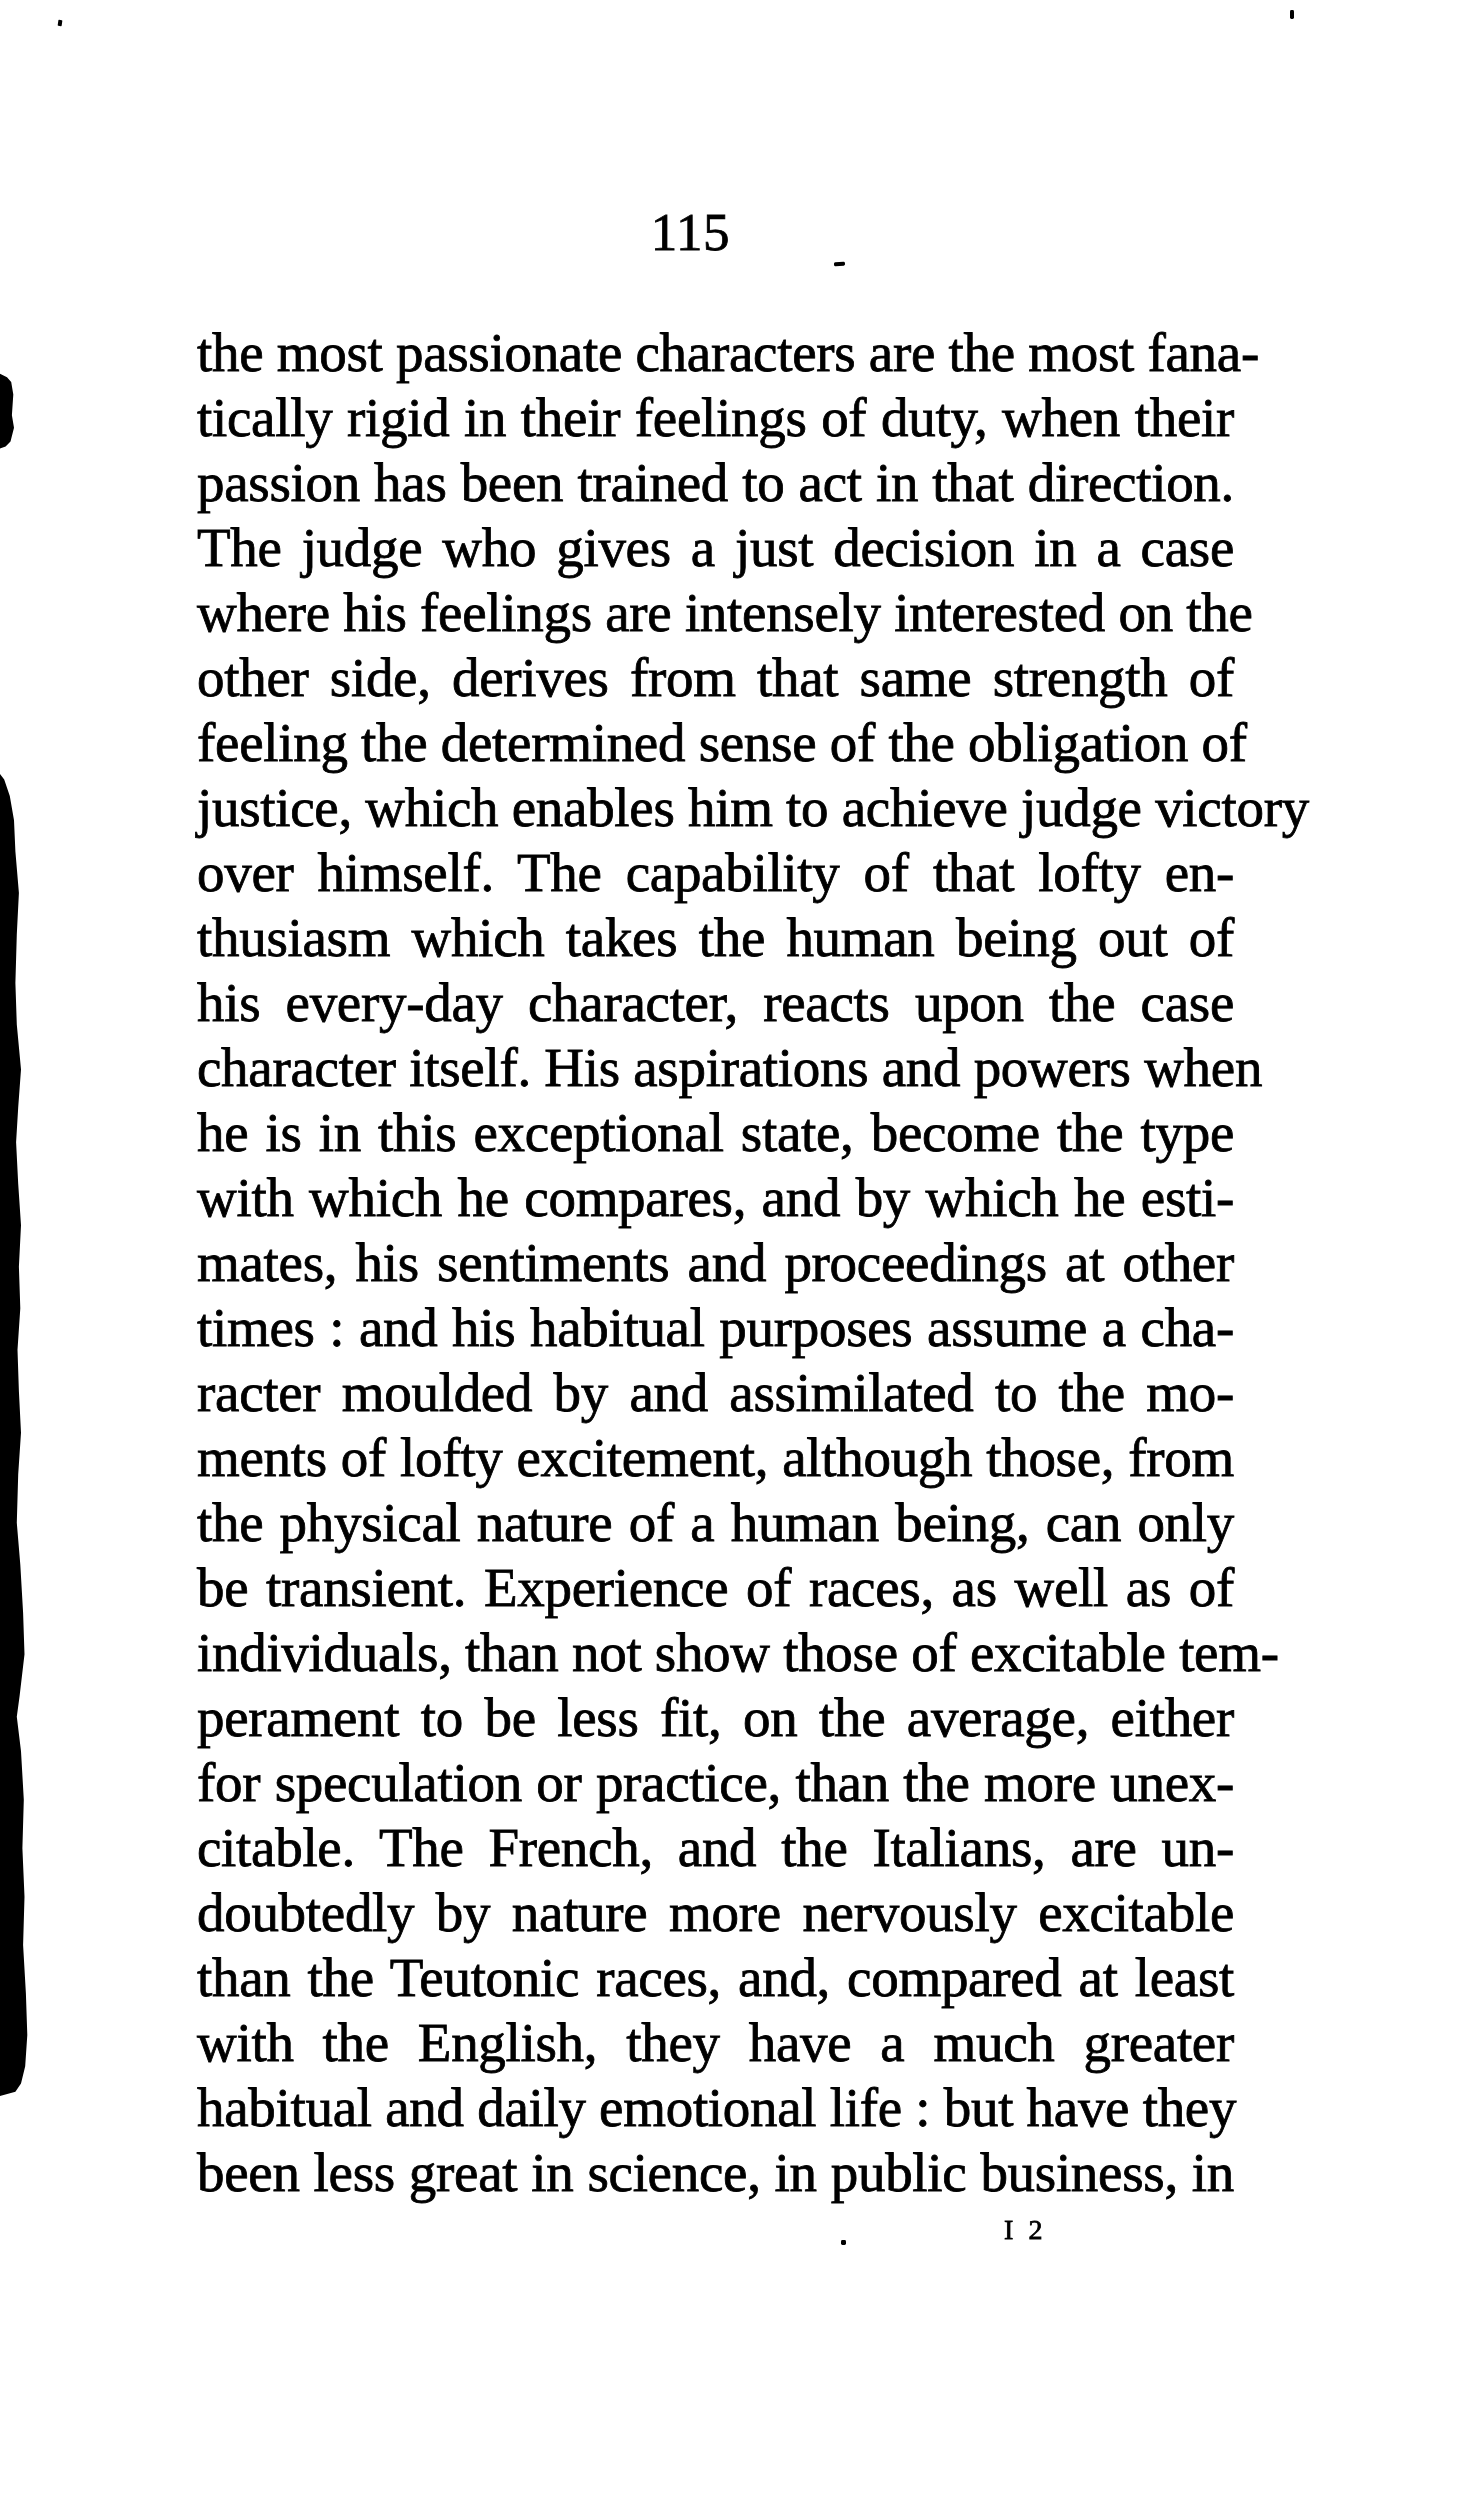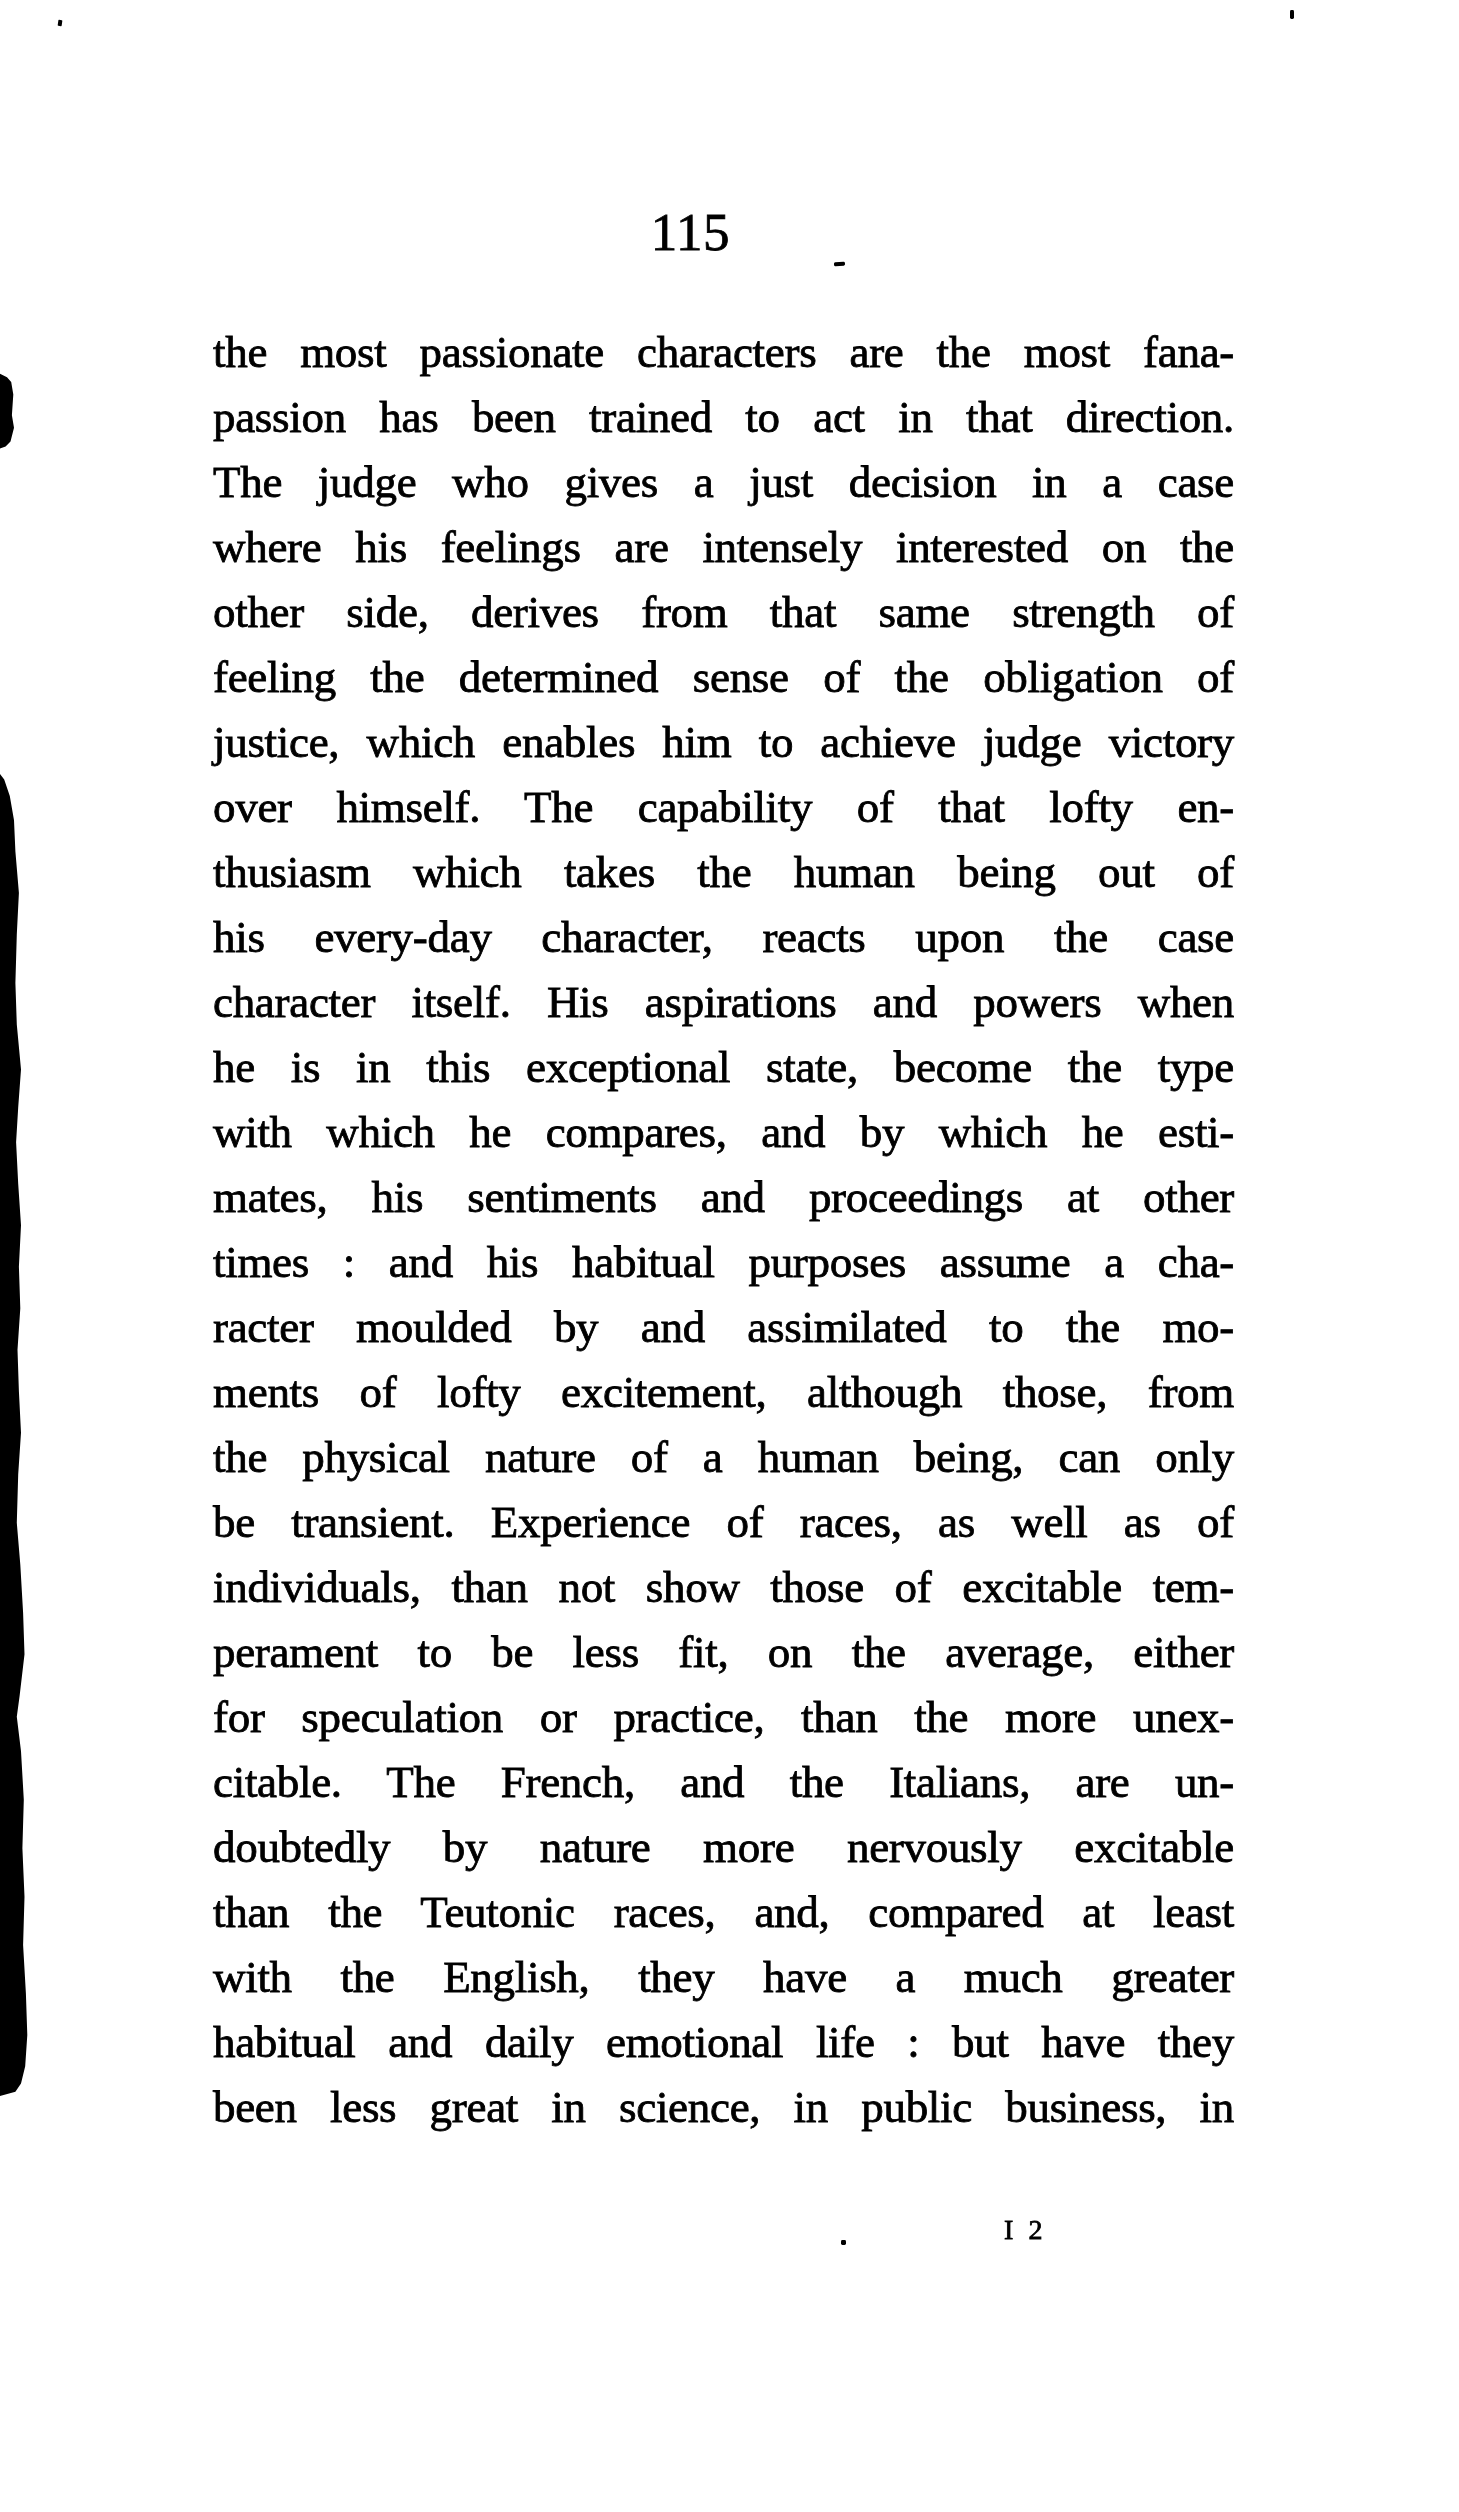--- a/index.html
+++ b/index.html
@@ -29,26 +29,25 @@
   }
   .body-text {
     position: absolute;
     left: 197px;
     top: 320px;
     width: 1037px;
   }
   .line {
     height: 65px;
     line-height: 65px;
-    font-size: 45px;
+    font-size: 55px;
     letter-spacing: -0.3px;
     text-align: justify;
     text-align-last: justify;
     white-space: nowrap;
-    margin-left: 16px;
     -webkit-text-stroke: 0.8px #000;
   }
   .signature {
     position: absolute;
     left: 1004px;
     top: 2210px;
     font-size: 28px;
     line-height: 40px;
     word-spacing: 8.3px;
     -webkit-text-stroke: 0.8px #000;
@@ -86,20 +85,21 @@
 
   <div class="speck speck-top-left"></div>
   <div class="speck speck-top-right"></div>
   <div class="speck dash-by-pagenum"></div>
   <div class="speck dot-bottom"></div>
 
   <div class="page-number">115</div>
 
   <div class="body-text">
     <div class="line">the most passionate characters are the most fana-</div>
+    <div class="line">tically rigid in their feelings of duty, when their</div>
     <div class="line">passion has been trained to act in that direction.</div>
     <div class="line">The judge who gives a just decision in a case</div>
     <div class="line">where his feelings are intensely interested on the</div>
     <div class="line">other side, derives from that same strength of</div>
     <div class="line">feeling the determined sense of the obligation of</div>
     <div class="line">justice, which enables him to achieve judge victory</div>
     <div class="line">over himself. The capability of that lofty en-</div>
     <div class="line">thusiasm which takes the human being out of</div>
     <div class="line">his every-day character, reacts upon the case</div>
     <div class="line">character itself. His aspirations and powers when</div>

